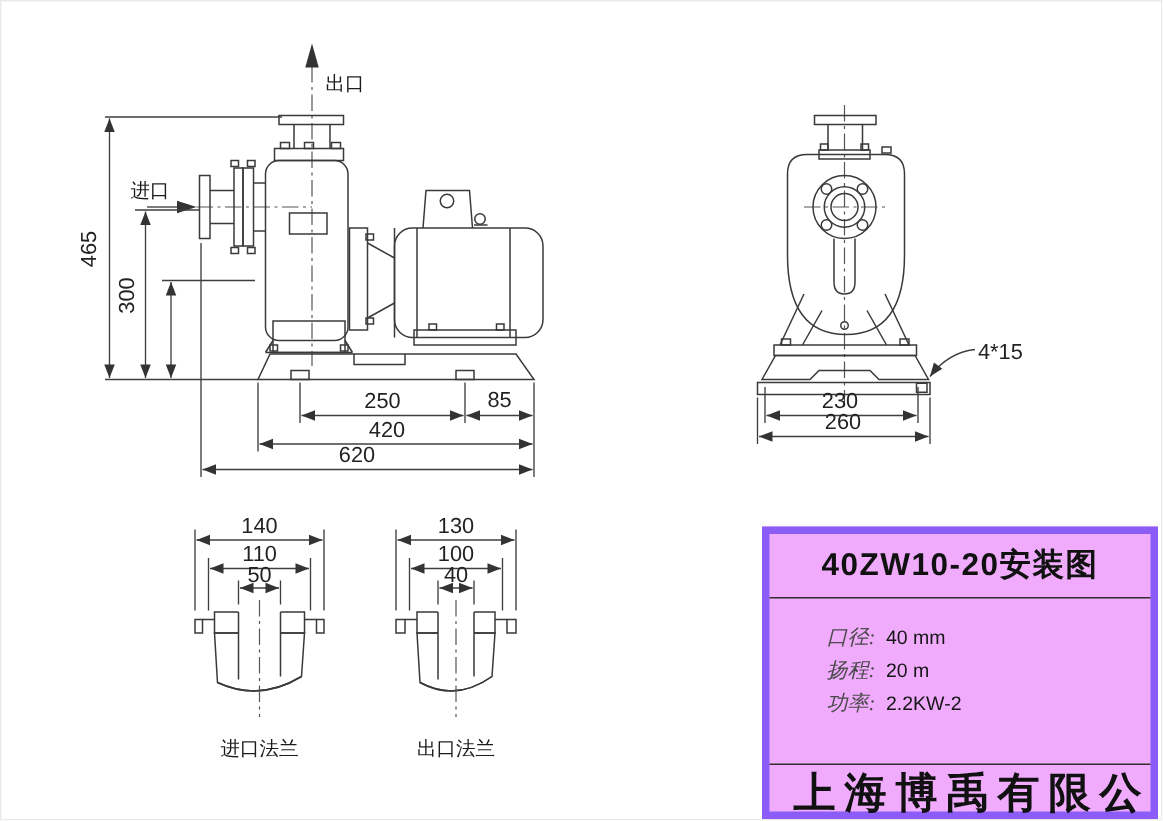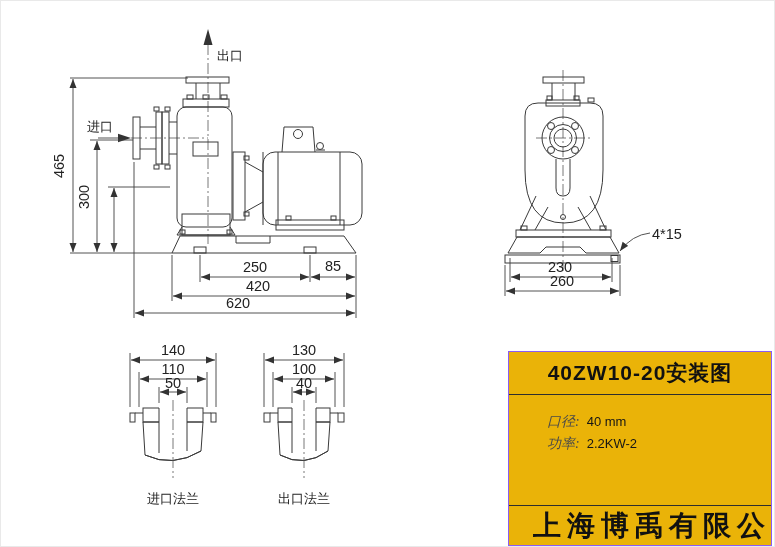--- a/index.html
+++ b/index.html
@@ -12,21 +12,21 @@
   .ln{stroke:#3a3a3a;stroke-width:1;fill:none;}
   .lnf{stroke:#3a3a3a;stroke-width:1;fill:#ffffff;}
   .cl{stroke:#555;stroke-width:0.8;fill:none;stroke-dasharray:11 3 2 3;}
   .dim{stroke:#3f3f3f;stroke-width:0.9;fill:none;}
   .dtxt{font-family:"Liberation Sans","DejaVu Sans",sans-serif;font-size:14.5px;fill:#222;}
   .cjk{font-family:"Liberation Serif","DejaVu Serif",serif;font-size:13px;fill:#1c1c1c;}
   .solid{fill:#333;stroke:none;}
   
   .titleblock{
     position:absolute;left:508px;top:351px;width:264px;height:195px;
-    border:1px solid #8b5cf6;background:#eab308;box-sizing:border-box;
+    border:5px solid #8b5cf6;background:#f0abfc;box-sizing:border-box;
   }
   .tb-title{
     height:42px;line-height:42px;border-bottom:1px solid #2e2e2e;
     text-align:center;font-weight:bold;font-size:21px;color:#111;
     font-family:"Liberation Sans","DejaVu Sans",sans-serif;letter-spacing:1px;
   }
   .tb-specs{height:111px;border-bottom:1px solid #2e2e2e;box-sizing:border-box;padding:15px 0 0 38px;}
   .spec-row{height:22px;line-height:22px;white-space:nowrap;}
   .spec-label{font-family:"Liberation Serif","DejaVu Serif",serif;font-size:14px;color:#4a4a4a;margin-right:7px;font-style:italic;}
   .spec-value{font-size:13px;color:#161616;}
@@ -227,19 +227,22 @@
   </g>
 </svg>
 
   <div class="titleblock">
     <div class="tb-title">40ZW10-20安装图</div>
     <div class="tb-specs">
       <div class="spec-row">
         <span class="spec-label">口径:</span><span class="spec-value">40 mm</span>
       </div>
       <div class="spec-row">
+        <span class="spec-label">扬程:</span><span class="spec-value">20 m</span>
+      </div>
+      <div class="spec-row">
         <span class="spec-label">功率:</span><span class="spec-value">2.2KW-2</span>
       </div>
     </div>
     <div class="tb-company">上海博禹有限公司</div>
   </div>
 
 </div>
 
 </body></html>

